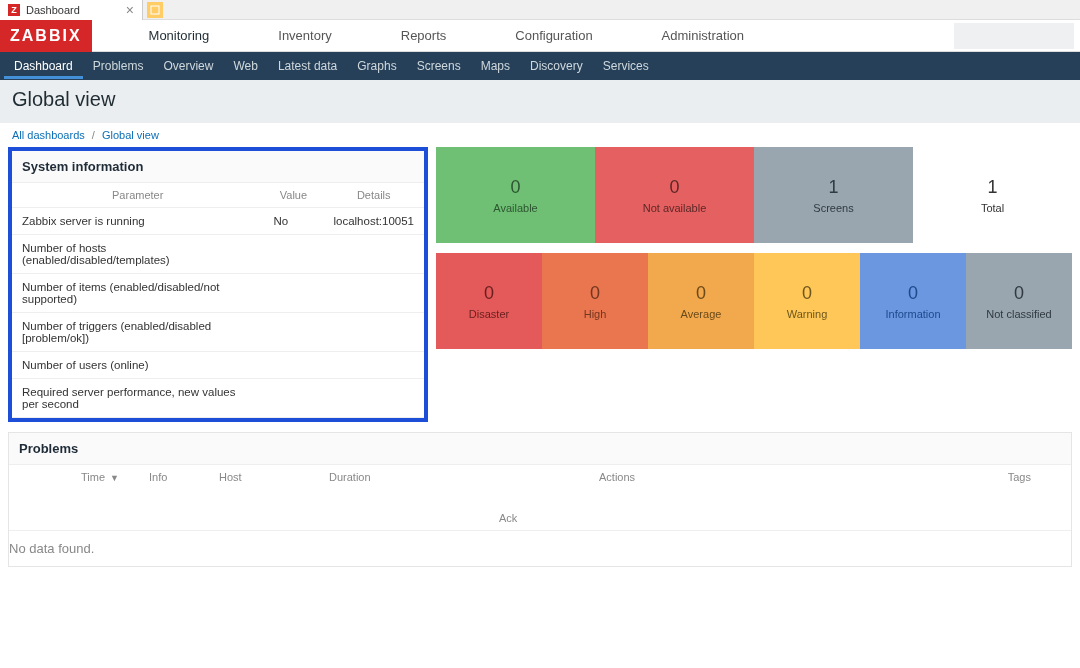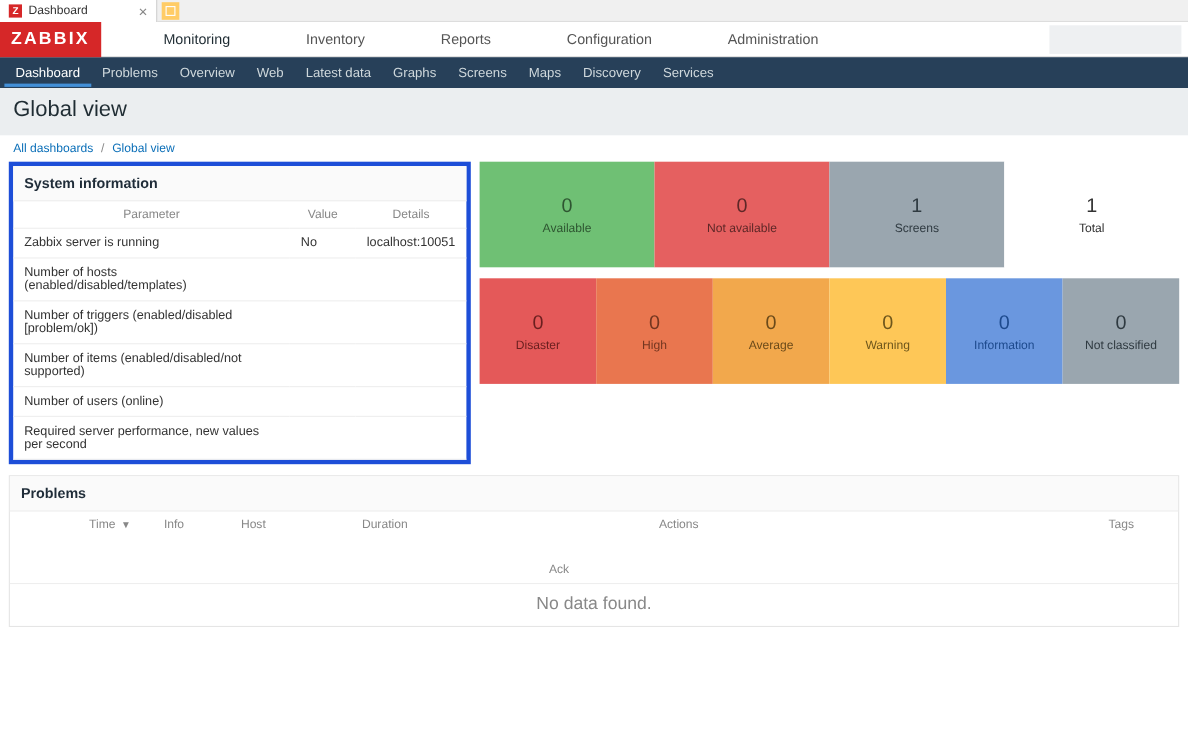--- a/index.html
+++ b/index.html
@@ -105,21 +105,21 @@
     .pc { white-space: nowrap; }
     .pc.time { width: 130px; text-align: right; padding-right: 30px; }
     .pc.info { width: 70px; }
     .pc.host { width: 110px; }
     .pc.prob { width: 280px; }
     .pc.dur { width: 170px; }
     .pc.ack { width: 100px; margin-top: 41px; }
     .pc.act { width: 120px; }
     .pc.tags { flex: 1; text-align: right; padding-right: 30px; }
     .sort-ind { font-size: 9px; margin-left: 2px; }
-    .no-data { text-align: center; color: #888; padding: 10px 0; font-size: 16px; }
+    .no-data { text-align: left; color: #888; padding: 10px 0; font-size: 13px; }
 
     
     .sub-nav { background: #274059; }
     .tile.green { background: #6fbf73; }
     .tile.green { background: #71c075; }
     .tile.green { background: #6fc074; }
     .tile.green { background: #70c173; }
     .tile.green { background: #6fc074; }
     .sev-disaster { background: #e45959; }
     .sev-high { background: #e8744b; }
@@ -215,26 +215,26 @@
             <td>Zabbix server is running</td>
             <td class="val-no">No</td>
             <td>localhost:10051</td>
           </tr>
           <tr>
             <td>Number of hosts (enabled/disabled/templates)</td>
             <td></td>
             <td></td>
           </tr>
           <tr>
+            <td>Number of items (enabled/disabled/not supported)</td>
+            <td></td>
+            <td></td>
+          </tr>
+          <tr>
             <td>Number of triggers (enabled/disabled [problem/ok])</td>
-            <td></td>
-            <td></td>
-          </tr>
-          <tr>
-            <td>Number of items (enabled/disabled/not supported)</td>
             <td></td>
             <td></td>
           </tr>
           <tr>
             <td>Number of users (online)</td>
             <td></td>
             <td></td>
           </tr>
           <tr>
             <td>Required server performance, new values per second</td>

